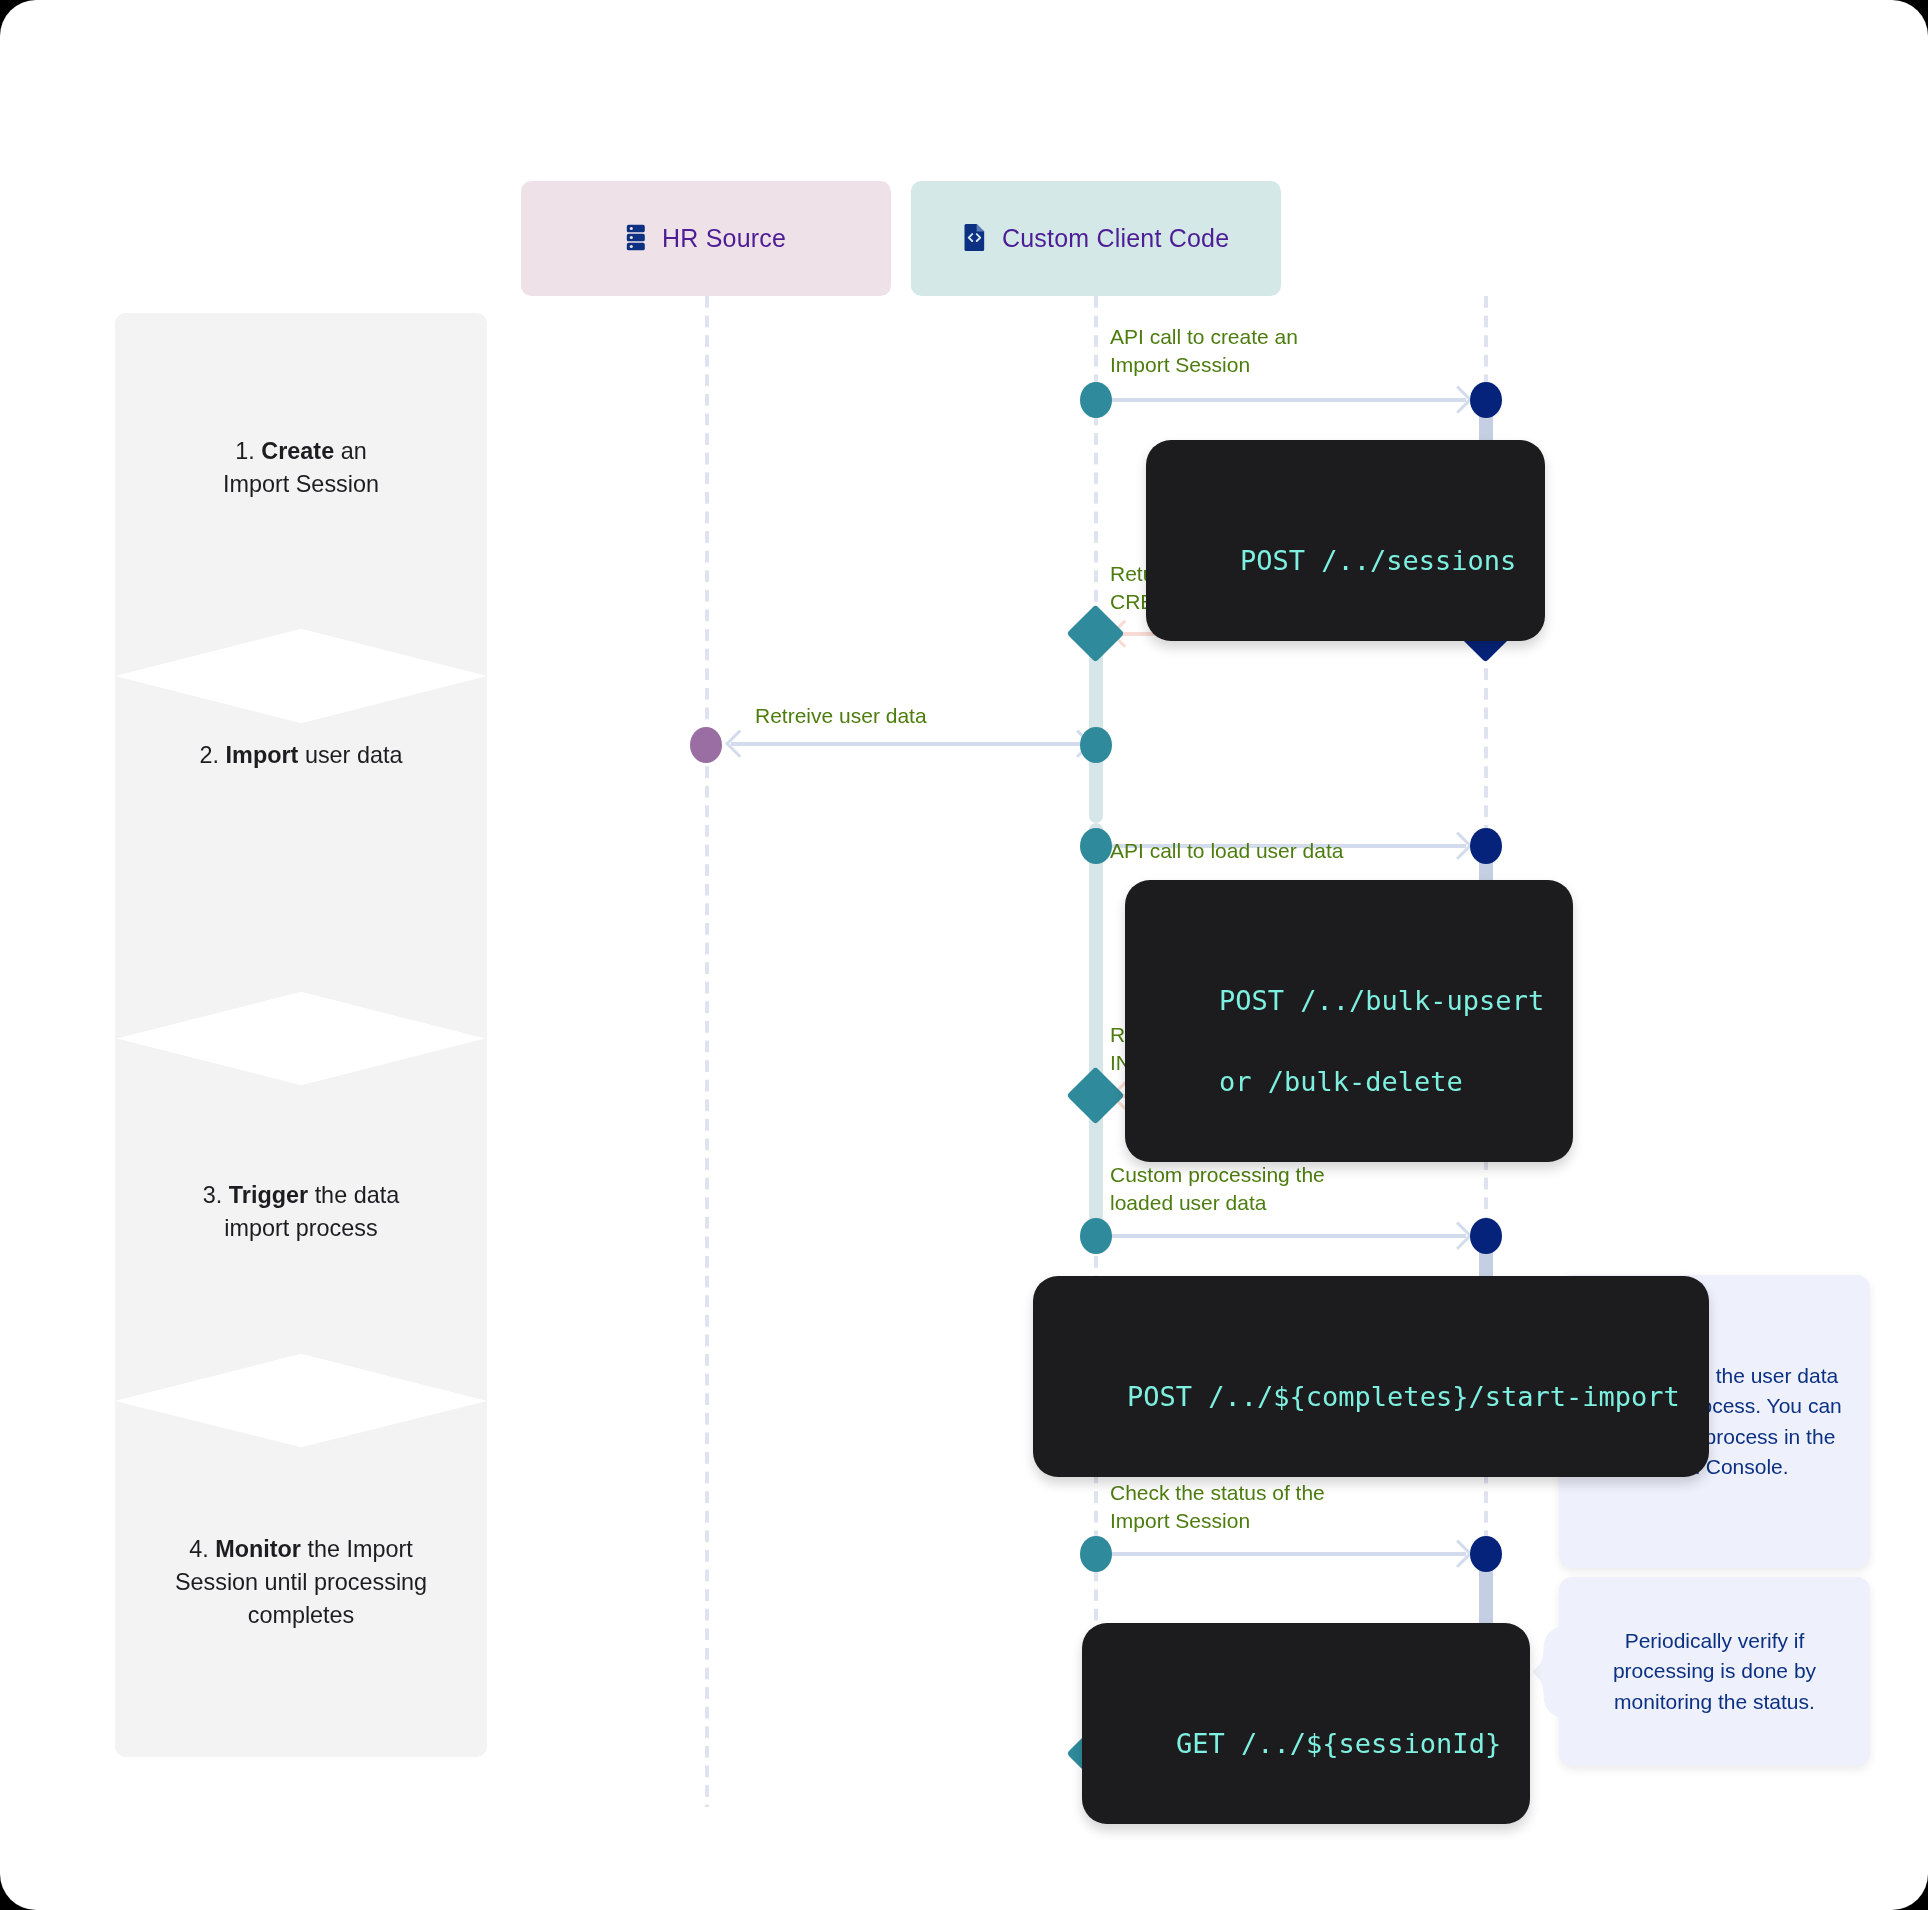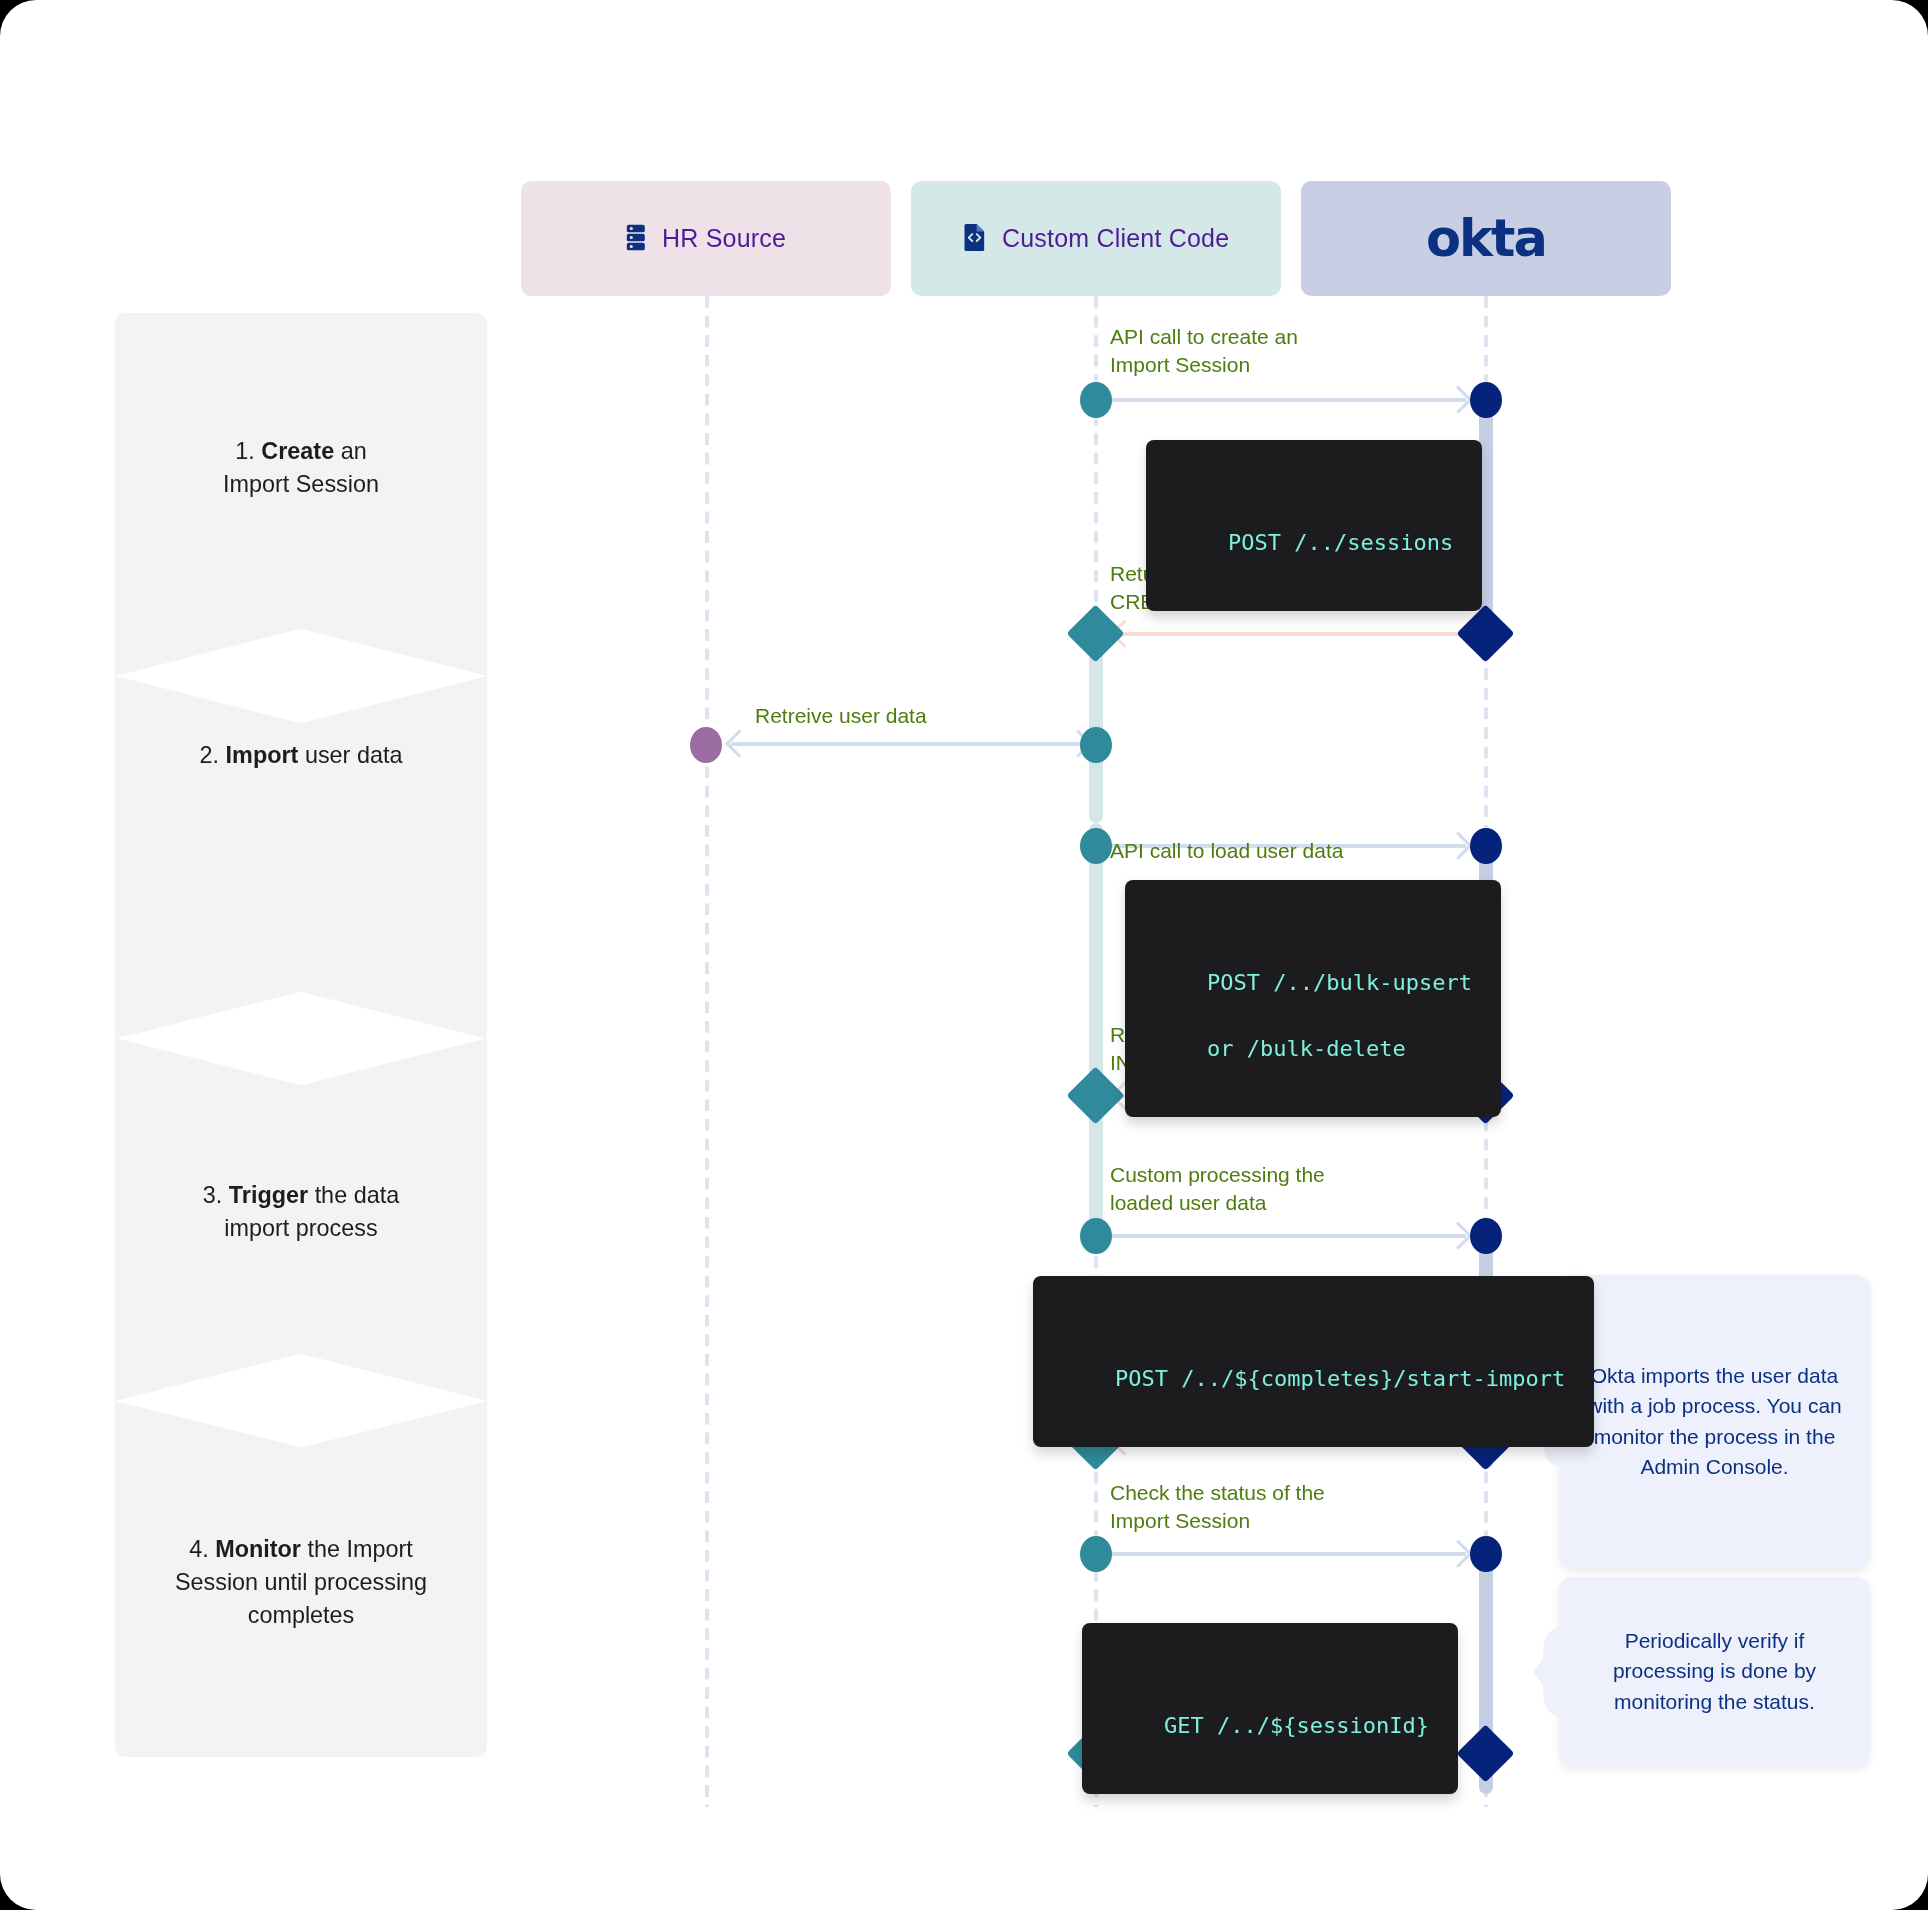--- a/index.html
+++ b/index.html
@@ -110,24 +110,24 @@
     border-bottom-width: 3.8px; border-left-width: 3.8px; border-color: #f8dbd4;
   }
   .arrow.bidir::before {
     left: -2.3px; top: 50%; transform: translateY(-50%) rotate(45deg);
     border-bottom-width: 3.8px; border-left-width: 3.8px; border-color: #d3dcec;
   }
 
   
   .code-badge {
     position: absolute; z-index: 8;
-    background: #1c1c1e; border-radius: 8px;
+    background: #1c1c1e; border-radius: 25px;
     color: #7ef0e0;
     font-family: "DejaVu Sans Mono", monospace;
-    font-size: 22px; line-height: 1.5;
+    font-size: 27px; line-height: 1.5;
     padding: 19.6px 29px; white-space: pre;
     box-shadow: 0 6.8px 12px rgba(0,0,0,.16);
   }
   .code-badge .bump {
     position: absolute; top: -14.3px; left: 50%; transform: translateX(-50%);
     width: 85px; height: 22.7px; overflow: hidden;
   }
 
   
   .note {
@@ -206,23 +206,20 @@
     <span class="ico">
       <svg width="22.7" height="29" viewBox="0 0 30 38">
         <path d="M2 3a2 2 0 0 1 2-2h14l10 10v24a2 2 0 0 1-2 2H4a2 2 0 0 1-2-2Z" fill="#0c3182"></path>
         <path d="M18 1l10 10h-10Z" fill="#5b7ab8"></path>
         <path d="M12.2 14.5 7.6 19.1l4.6 4.6M18.2 14.5l4.6 4.6-4.6 4.6" stroke="#d5e8e8" stroke-width="2.6" fill="none" stroke-linecap="round" stroke-linejoin="round"></path>
       </svg>
     </span>
     <span class="actor-label">Custom Client Code</span>
   </div>
 
-  <div class="actor" id="actor-okta">
-    <span class="okta-logo">okta</span>
-  </div>
 
   <div class="lifeline" id="ll-hr"></div>
   <div class="lifeline" id="ll-client"></div>
   <div class="lifeline" id="ll-okta"></div>
 
   <div class="act act-okta" style="top:400px;  height:242px;"></div>
   <div class="act act-client" style="top:634px;  height:189px;"></div>
   <div class="act act-client" style="top:823px; height:257px;"></div>
   <div class="act act-okta" style="top:846px; height:242px;"></div>
   <div class="act act-client" style="top:1080px; height:143px;"></div>

